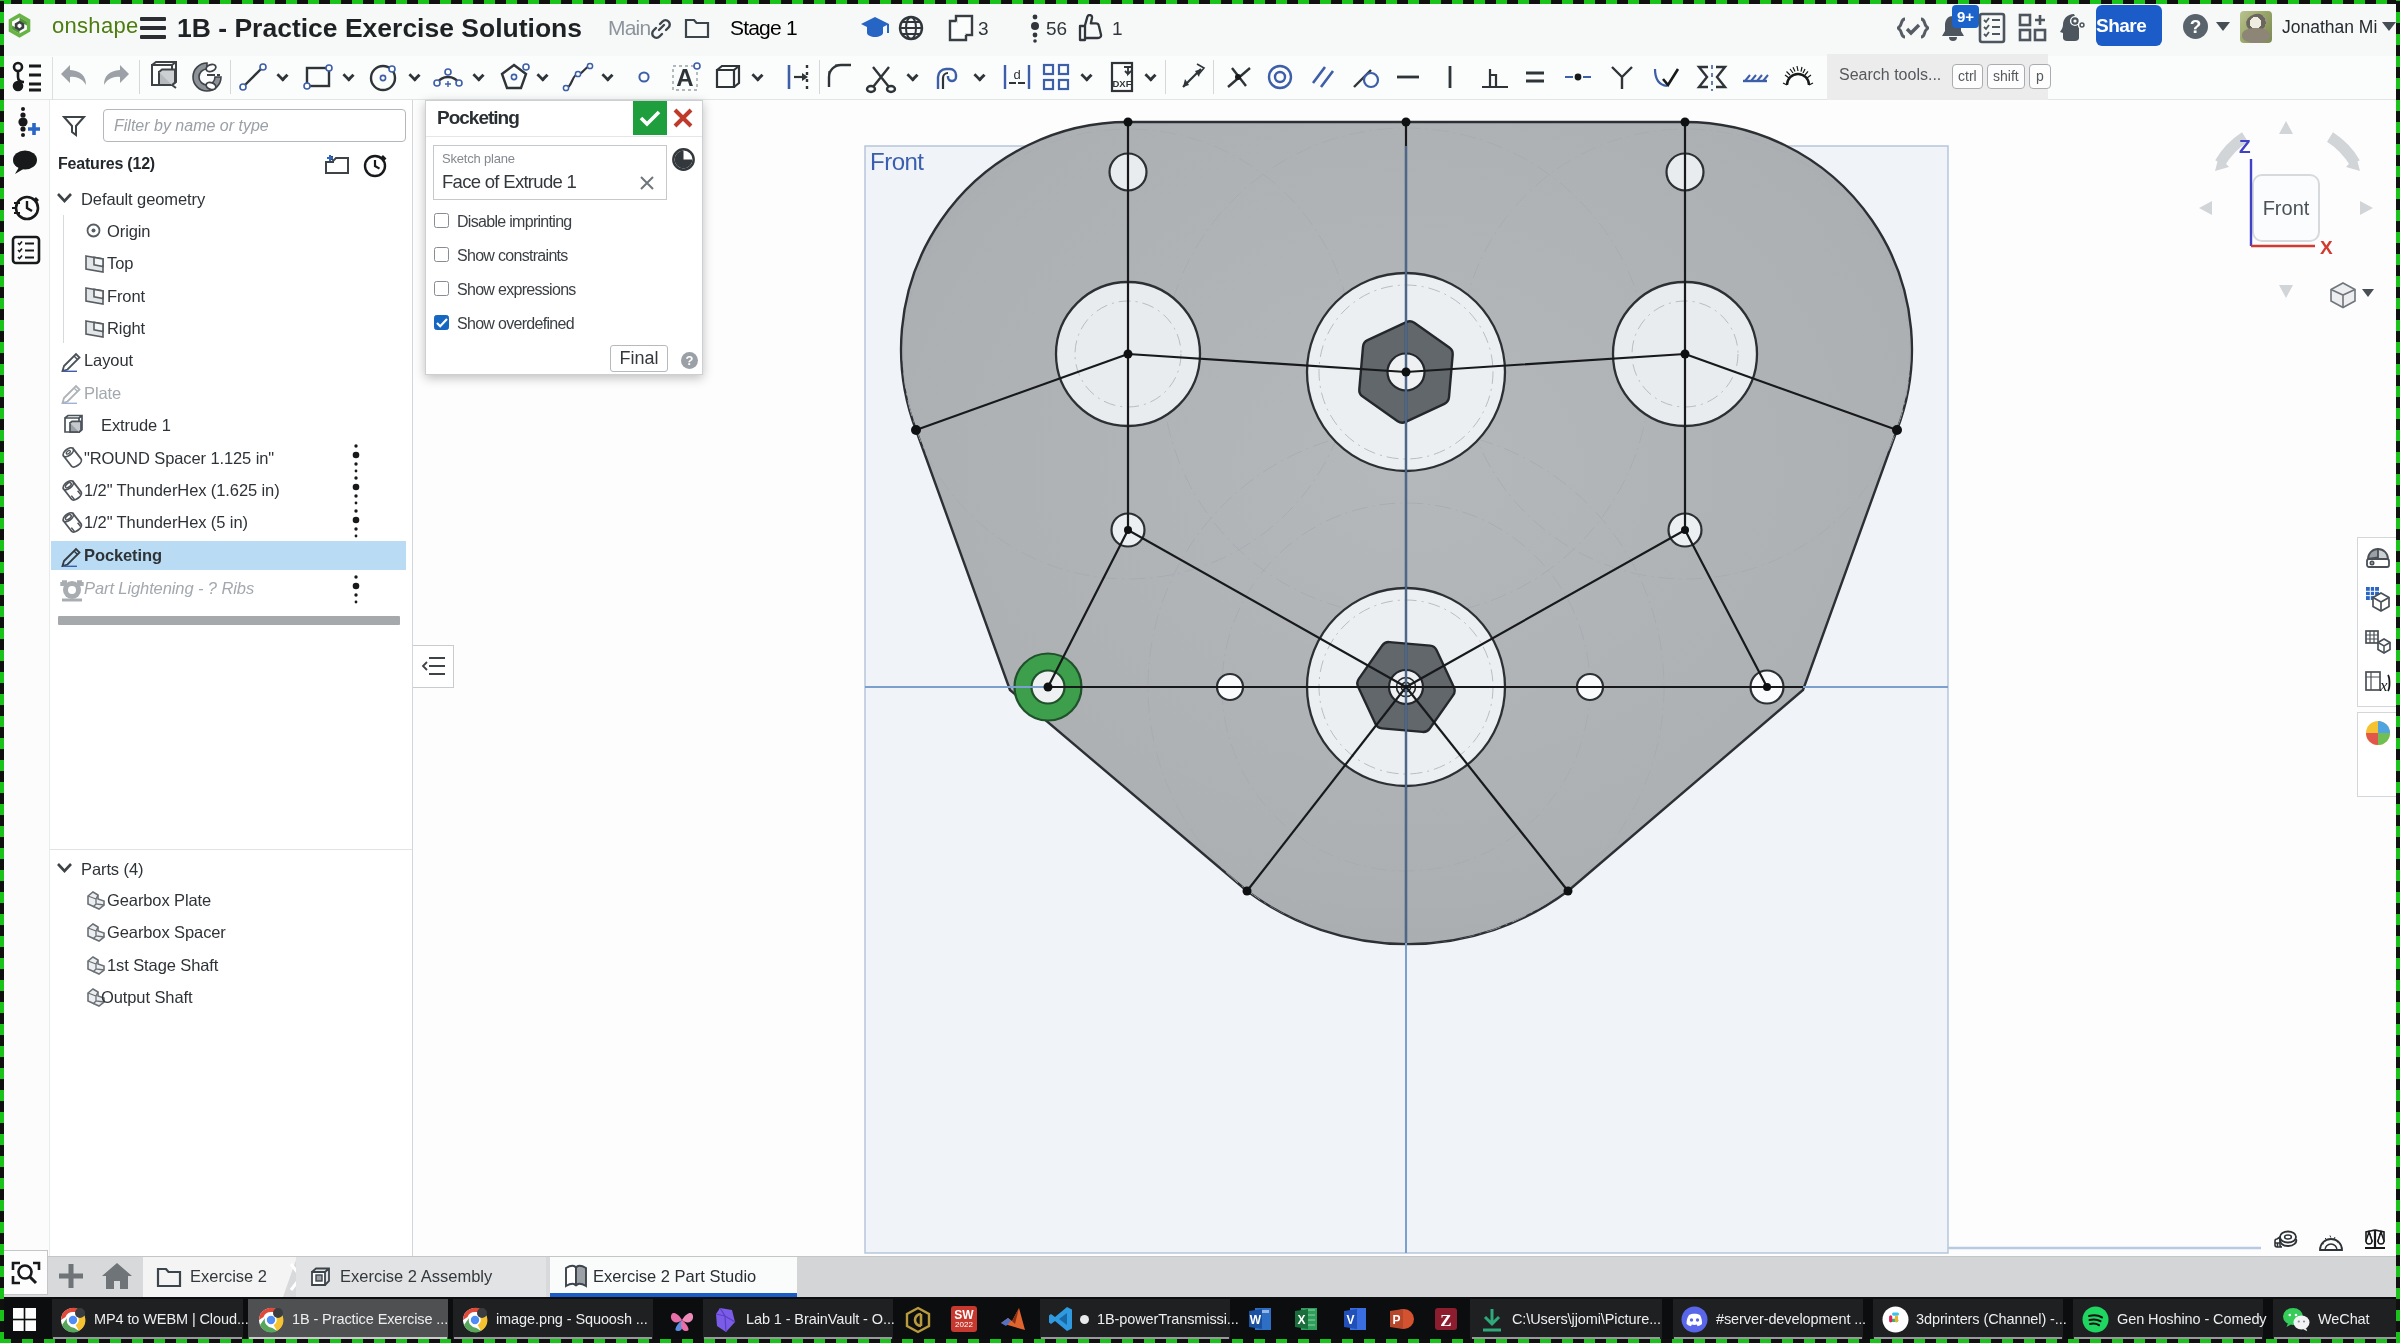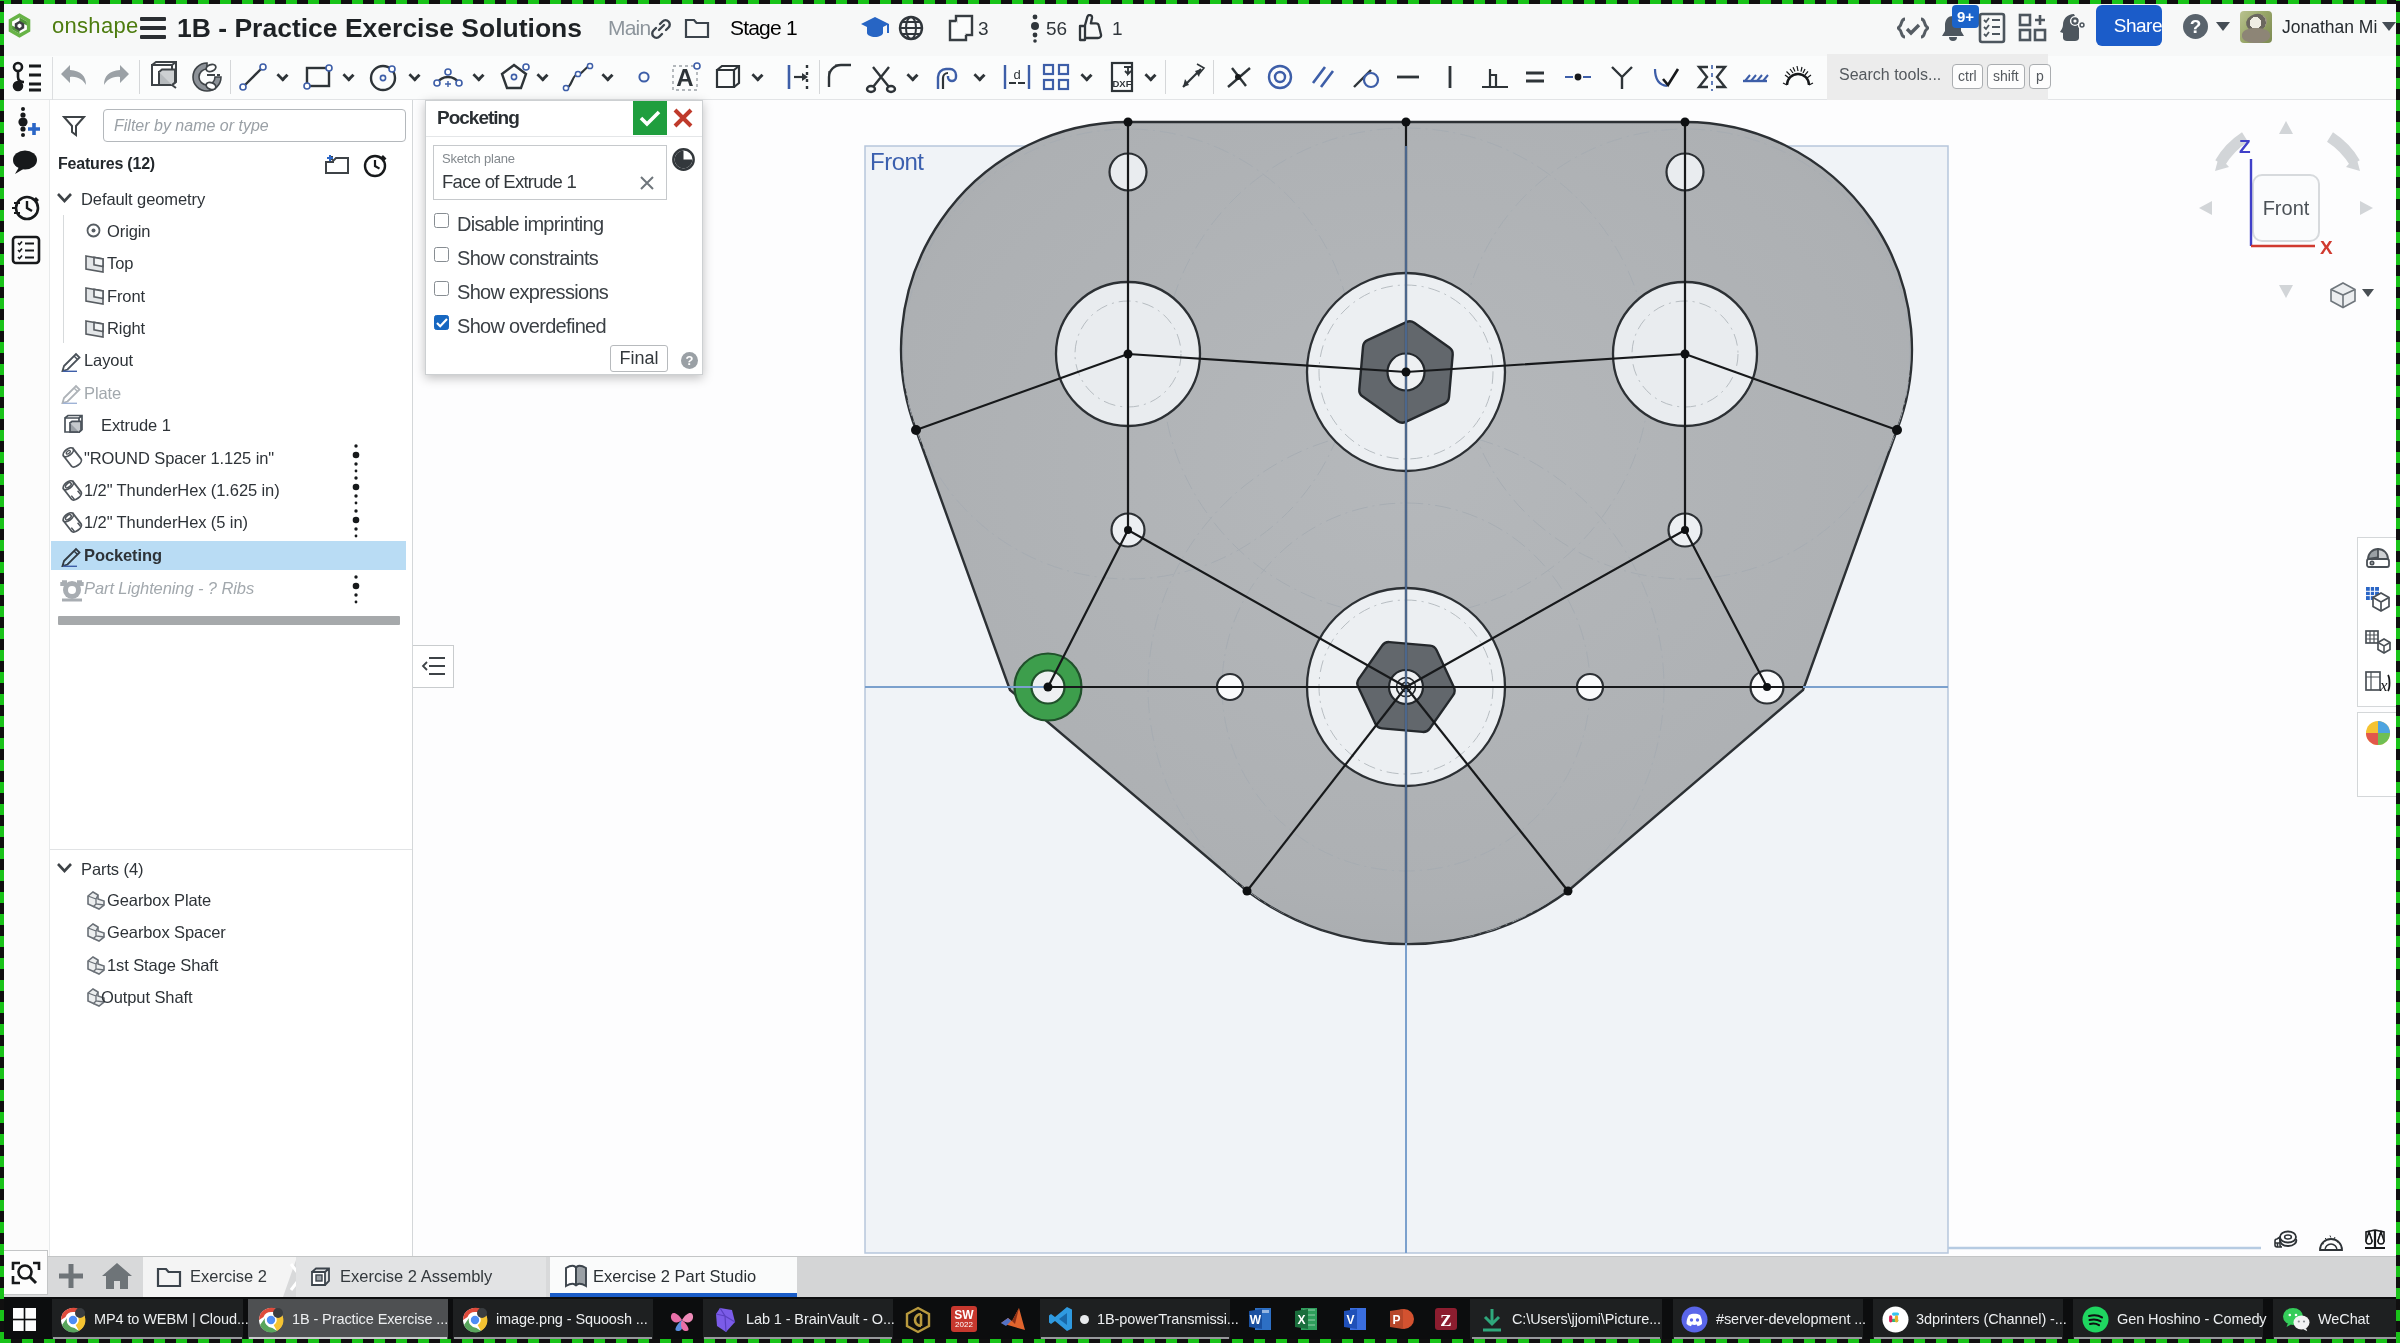--- a/index.html
+++ b/index.html
@@ -96,21 +96,21 @@
 </svg>
 <svg class="abs" style="left:2058px;top:12px" width="30" height="32" viewBox="0 0 30 32">
   <path d="M16 2 c-7 0-11 5-11 11 0 3-2 5-3 7 l3 1 v5 c0 2 2 3 4 3 h8 c2 0 4-1 4-3 V13" fill="#4d565e"></path>
   <g fill="#4d565e" stroke="#fbfcfc" stroke-width="1.4">
     <circle cx="17" cy="9" r="4.4"></circle>
     <circle cx="24" cy="13" r="3.4"></circle>
   </g>
   <circle cx="17" cy="9" r="1.6" fill="#fbfcfc"></circle>
   <circle cx="24" cy="13" r="1.2" fill="#fbfcfc"></circle>
 </svg>
-<div class="abs" style="left:2096px;top:5px;width:66px;height:41px;background:#1b5cc9;border-radius:6px;color:#fff;font-size:19px;font-weight:normal;text-align:right;line-height:41px;letter-spacing:-0.5px;">Share</div>
+<div class="abs" style="left:2096px;top:5px;width:66px;height:41px;background:#1b5cc9;border-radius:6px;color:#fff;font-size:19px;font-weight:bold;text-align:left;line-height:41px;letter-spacing:-0.5px;">Share</div>
 <div class="abs" style="left:2183px;top:14px;width:25px;height:25px;background:#59636c;border-radius:50%;color:#fff;font-size:19px;font-weight:bold;text-align:center;line-height:25px;">?</div>
 <div class="abs" style="left:2216px;top:22px;width:0;height:0;border-left:7px solid transparent;border-right:7px solid transparent;border-top:9px solid #454d55;"></div>
 
 <div class="abs" style="left:2240px;top:11px;width:32px;height:32px;border-radius:4px;overflow:hidden;background:linear-gradient(125deg,#b9c290 0%,#9aa86a 45%,#7c8a52 100%);">
   <div class="abs" style="left:6px;top:3px;width:21px;height:17px;background:radial-gradient(circle at 45% 50%,#efece2 0 40%,#6b675f 41% 70%,#9d9687 71%);border-radius:50%;transform:rotate(-15deg);"></div>
   <div class="abs" style="left:2px;top:17px;width:28px;height:15px;background:#8d8576;border-radius:45%;"></div>
 </div>
 <div class="abs" style="left:2282px;top:17px;font-size:17.5px;color:#272c30;white-space:nowrap;">Jonathan Mi</div>
 <div class="abs" style="left:2382px;top:22px;width:0;height:0;border-left:7px solid transparent;border-right:7px solid transparent;border-top:9px solid #454d55;"></div>
 
@@ -732,21 +732,21 @@
 <div class="abs" style="left:433px;top:145px;width:234px;height:55px;background:#fff;border:1px solid #c6c9cc;"></div>
 <div class="abs" style="left:442px;top:151px;font-size:13px;color:#83898e;letter-spacing:-0.2px;">Sketch plane</div>
 <div class="abs" style="left:442px;top:171px;font-size:18.5px;color:#33383c;letter-spacing:-0.7px;">Face of Extrude 1</div>
 <svg class="abs" style="left:638px;top:174px" width="18" height="18" viewBox="0 0 18 18">
     <path d="M3 3 L15 15 M15 3 L3 15" stroke="#6f767c" stroke-width="2"></path>
   </svg>
 <svg class="abs" style="left:671px;top:147px" width="25" height="25" viewBox="0 0 25 25">
   <circle cx="12.5" cy="12.5" r="10.2" fill="none" stroke="#33383c" stroke-width="2.4"></circle>
   <path d="M12.5 12.5 V3.6 A8.9 8.9 0 1 0 21.4 12.5 Z" fill="#33383c"></path>
 </svg>
-<style>.cb{position:absolute;width:15px;height:15px;border:1.5px solid #878d92;border-radius:2.5px;background:#fff;} .cl{position:absolute;font-size:20px;color:#3b4045;letter-spacing:-0.7px;}</style>
+<style>.cb{position:absolute;width:15px;height:15px;border:1.5px solid #878d92;border-radius:2.5px;background:#fff;} .cl{position:absolute;font-size:16px;color:#3b4045;letter-spacing:-0.7px;}</style>
 <div class="cb" style="left:434px;top:213px;"></div>
 <div class="cl" style="left:457px;top:213px;">Disable imprinting</div>
 <div class="cb" style="left:434px;top:247px;"></div>
 <div class="cl" style="left:457px;top:247px;">Show constraints</div>
 <div class="cb" style="left:434px;top:281px;"></div>
 <div class="cl" style="left:457px;top:281px;">Show expressions</div>
 <div class="cb" style="left:434px;top:315px;background:#1667c1;border-color:#1667c1;"></div>
 <svg class="abs" style="left:436px;top:318px" width="12" height="10" viewBox="0 0 12 10">
     <path d="M1 5 l3.2 3.2 L11 1" fill="none" stroke="#fff" stroke-width="2.2"></path>
   </svg>

